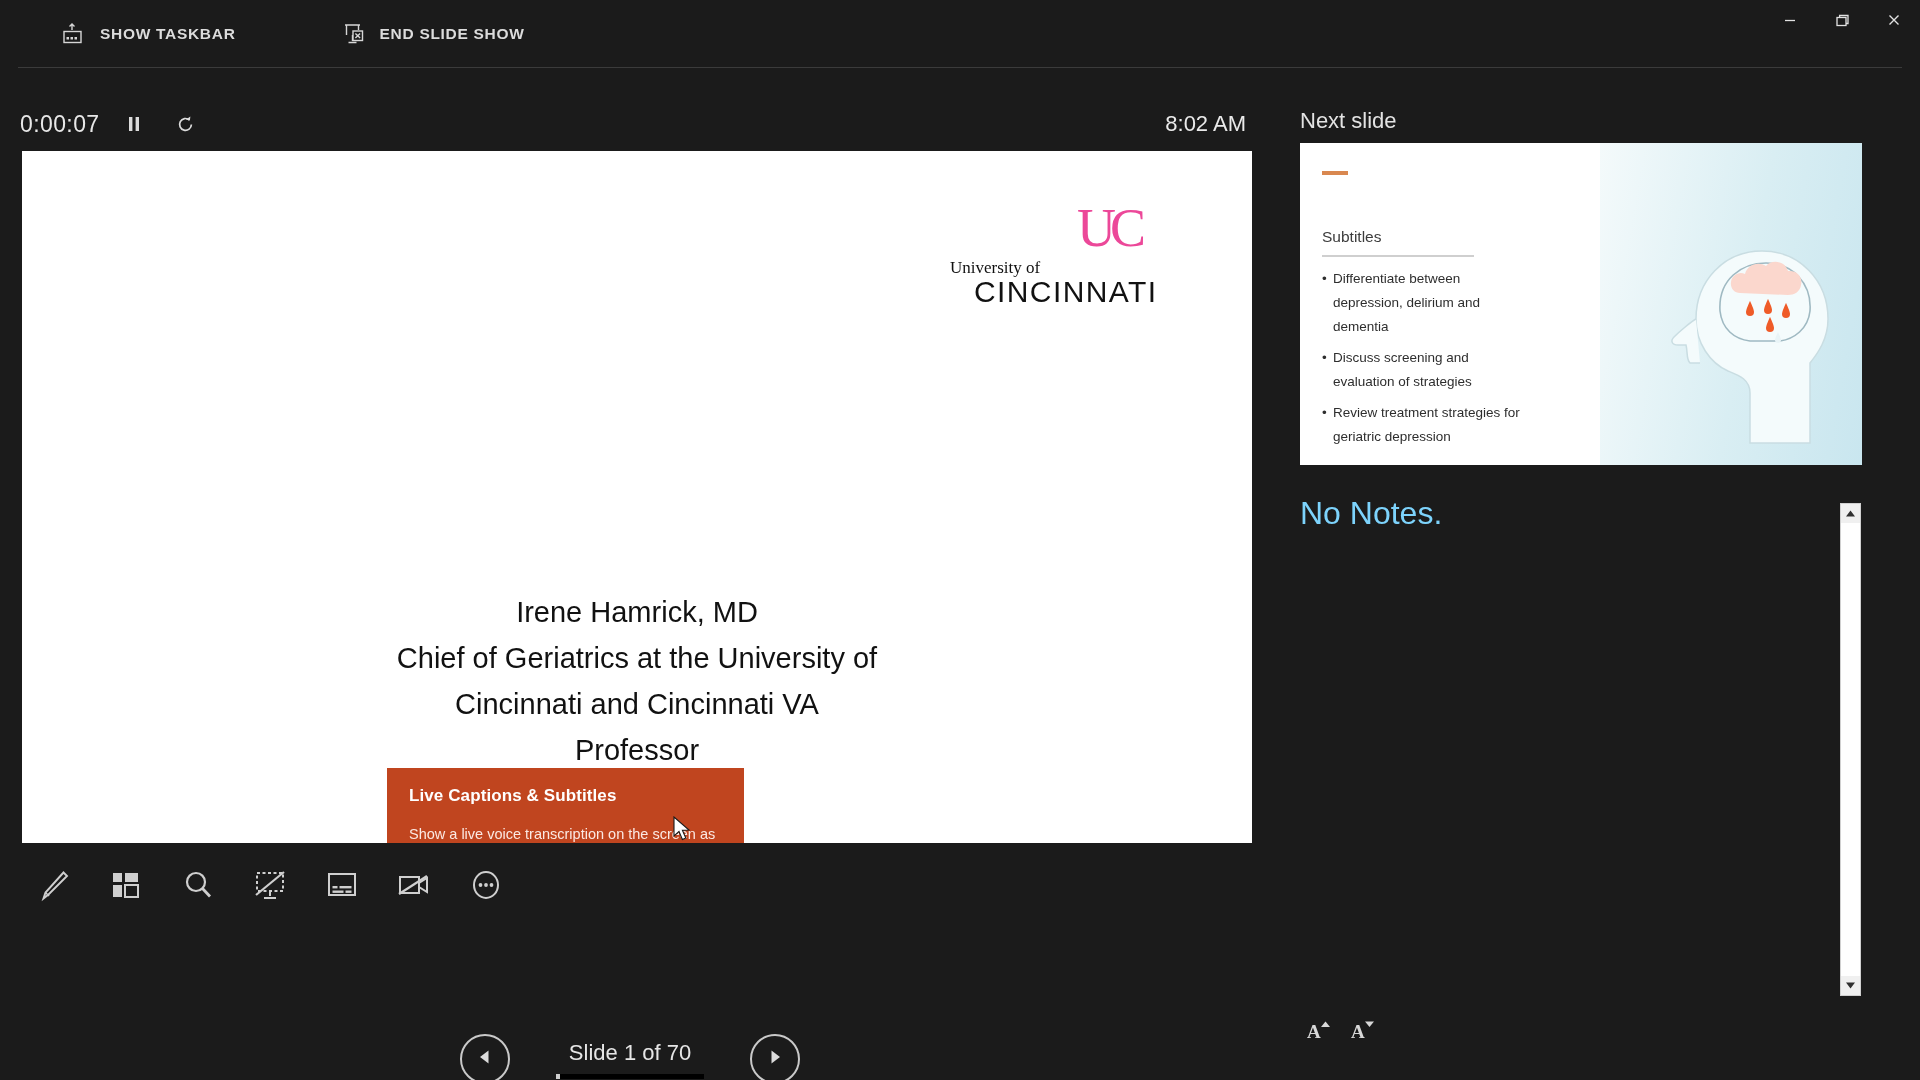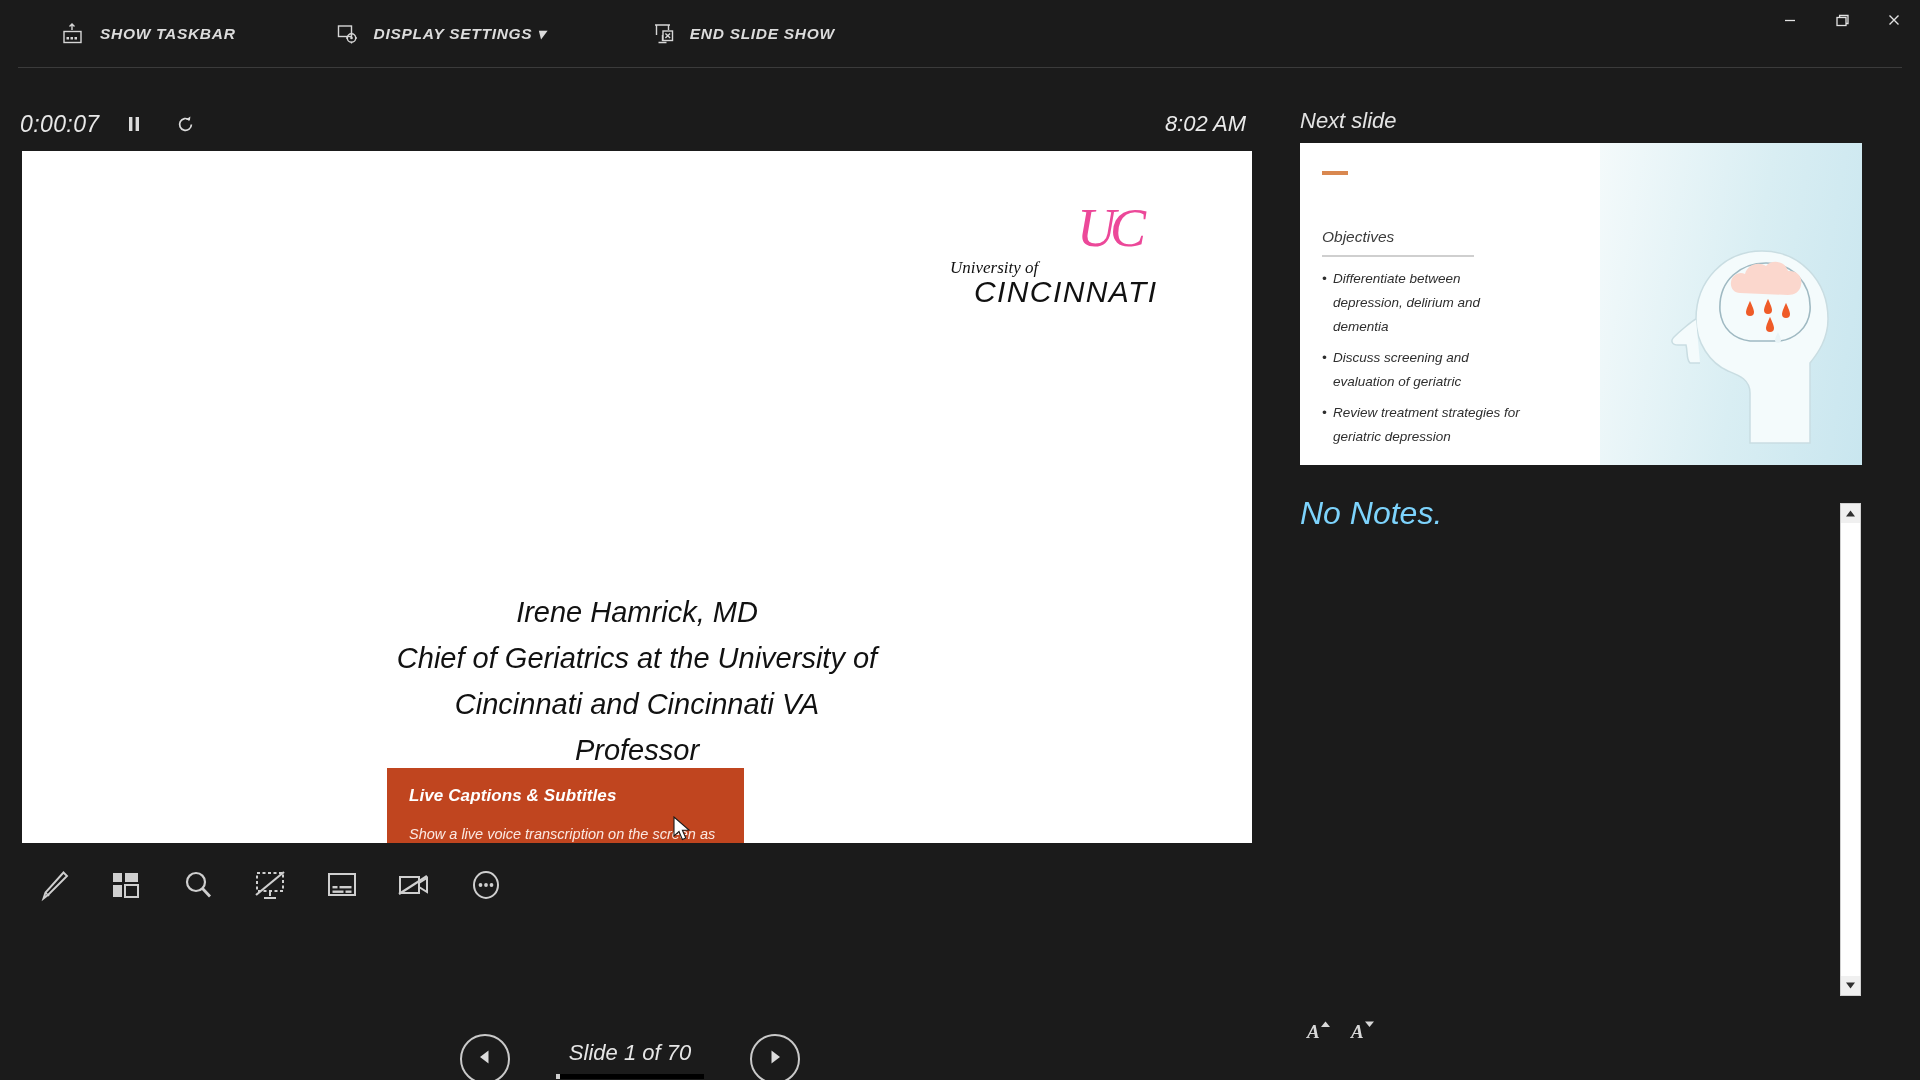--- a/index.html
+++ b/index.html
@@ -7,21 +7,20 @@
   html, body {
     width: 1920px; height: 1080px;
     background: #1b1b1b;
     font-family: "Liberation Sans", sans-serif;
     overflow: hidden;
   }
   #app {
     position: relative;
     width: 1690px; height: 1080px;
     background: #1b1b1b;
-    font-style: italic;
   }
 
   
   .topbar {
     position: absolute; left: 0; top: 0;
     width: 1920px; height: 68px;
     display: flex; align-items: center;
   }
   .top-cmd {
     display: flex; align-items: center;
@@ -280,31 +279,20 @@
           <path d="M11 1 L11 7 M8.5 3.5 L11 1 L13.5 3.5" stroke="#d6d6d6" stroke-width="1.4" fill="none"></path>
           <rect x="3" y="8.5" width="17" height="11" stroke="#d6d6d6" stroke-width="1.4" fill="none"></rect>
           <rect x="5.5" y="14" width="2.5" height="2.5" fill="#d6d6d6"></rect>
           <rect x="9.5" y="14" width="2.5" height="2.5" fill="#d6d6d6"></rect>
           <rect x="13.5" y="14" width="2.5" height="2.5" fill="#d6d6d6"></rect>
         </svg>
       </span>
       <span class="lbl">SHOW TASKBAR</span>
     </div>
 
-    <div class="top-cmd" id="cmd-display-settings">
-      <span class="ic">
-        <svg width="24" height="22" viewBox="0 0 24 22">
-          <rect x="3.5" y="3" width="13" height="10.5" stroke="#d6d6d6" stroke-width="1.4" fill="none"></rect>
-          <circle cx="16.5" cy="15" r="4.2" stroke="#d6d6d6" stroke-width="1.4" fill="none"></circle>
-          <circle cx="16.5" cy="15" r="1.3" fill="#d6d6d6"></circle>
-          <path d="M16.5 9.6 v1.6 M16.5 18.8 v1.6 M11.1 15 h1.6 M20.3 15 h1.6" stroke="#d6d6d6" stroke-width="1.3"></path>
-        </svg>
-      </span>
-      <span class="lbl">DISPLAY SETTINGS ▾</span>
-    </div>
 
     <div class="top-cmd" id="cmd-end-show">
       <span class="ic">
         <svg width="24" height="22" viewBox="0 0 24 22">
           <path d="M4 2 h15 M5.5 2 v10 M17.5 2 v5 M11.5 12 v6 M7.5 19.5 h8" stroke="#d6d6d6" stroke-width="1.4" fill="none"></path>
           <rect x="12" y="8" width="9.5" height="9.5" fill="#1b1b1b" stroke="#d6d6d6" stroke-width="1.4"></rect>
           <path d="M14.4 10.4 L19.1 15.1 M19.1 10.4 L14.4 15.1" stroke="#d6d6d6" stroke-width="1.4"></path>
         </svg>
       </span>
       <span class="lbl">END SLIDE SHOW</span>
@@ -476,25 +464,25 @@
           </svg>
       </span>
     </div>
   </div>
 
   <div class="rp-title">Next slide</div>
 
   <div class="thumb">
     <div class="thumb-left">
       <div class="thumb-accent"></div>
-      <div class="thumb-objtitle">Objectives</div>
+      <div class="thumb-objtitle">Subtitles</div>
       <div class="thumb-rule"></div>
       <ul class="thumb-bullets">
         <li>Differentiate between depression, delirium and dementia</li>
-        <li>Discuss screening and evaluation of geriatric</li>
+        <li>Discuss screening and evaluation of strategies</li>
         <li>Review treatment strategies for geriatric depression</li>
       </ul>
     </div>
     <div class="thumb-art">
       <svg width="262" height="322" viewBox="0 0 262 322">
 
         <path d="M150 300 L150 250 C150 236 138 232 128 228 C110 220 96 200 96 176
                  C96 138 124 108 162 108 C200 108 228 138 228 176
                  C228 196 218 210 210 220 L210 300 Z" fill="#f4fbfc" stroke="#c9dde2" stroke-width="1.5"></path>
         <path d="M96 176 C92 178 80 188 74 194 C70 198 72 202 78 202 L86 202

